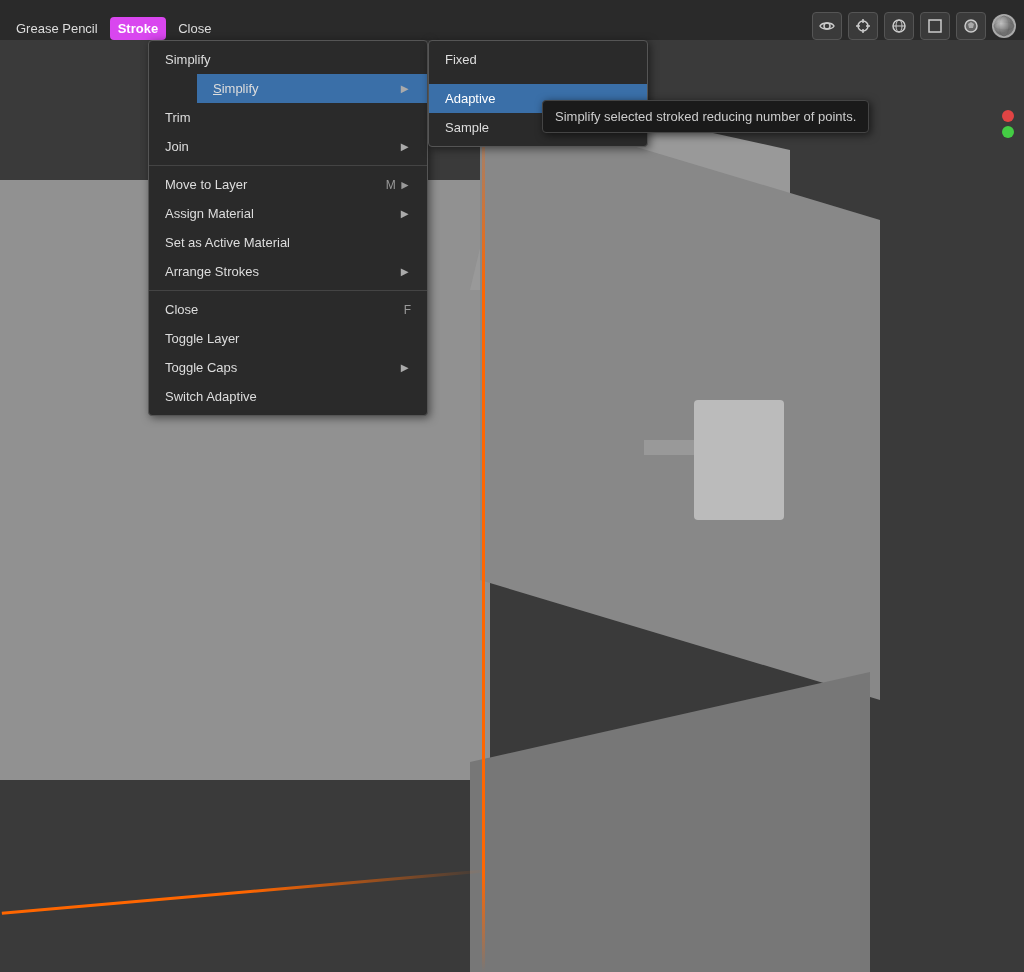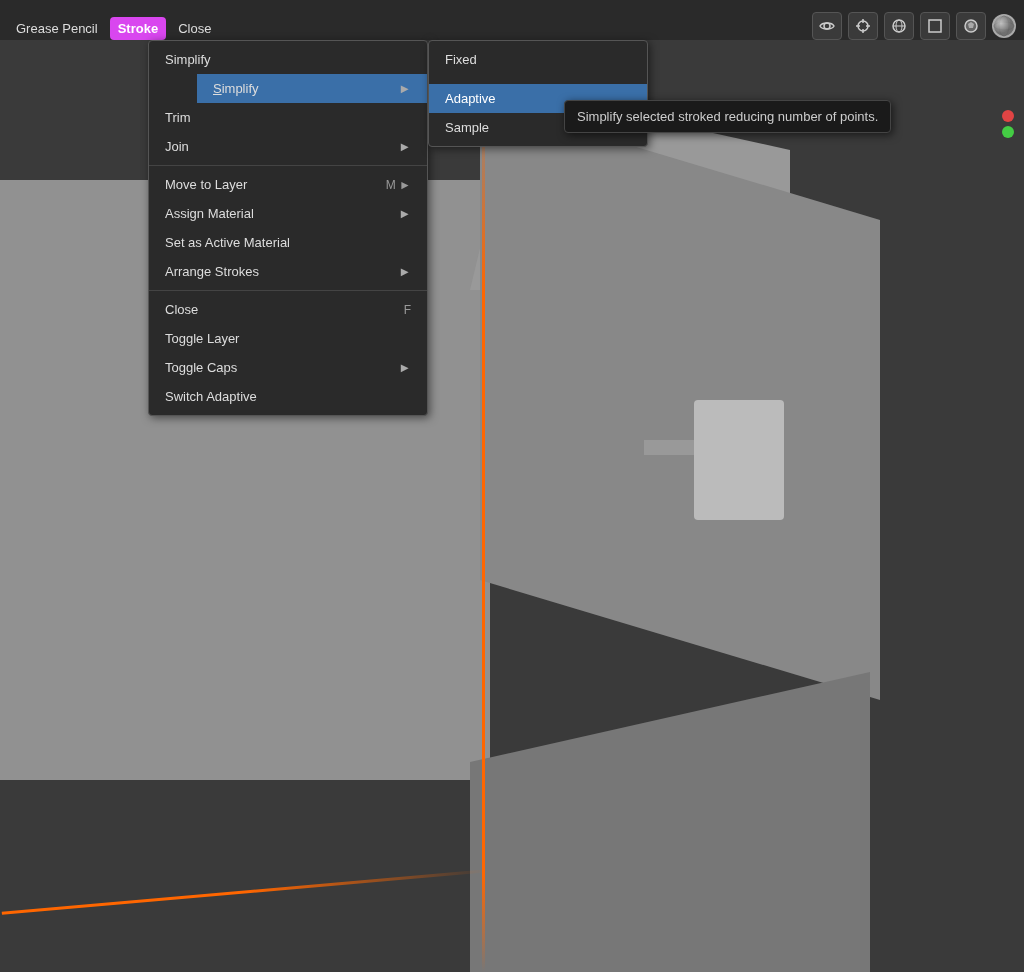--- a/index.html
+++ b/index.html
@@ -243,21 +243,21 @@
     .submenu-item.active {
       background: #3a6fa8;
       color: white;
       margin-top: 10px;
     }
 
     
     .tooltip {
       position: absolute;
       top: 100px;
-      left: 564px;
+      left: 542px;
       background: #1a1a1a;
       color: #ccc;
       padding: 8px 12px;
       border-radius: 4px;
       font-size: 13px;
       max-width: 460px;
       z-index: 400;
       border: 1px solid #444;
       box-shadow: 2px 2px 8px rgba(0,0,0,0.6);
       text-align: center;

